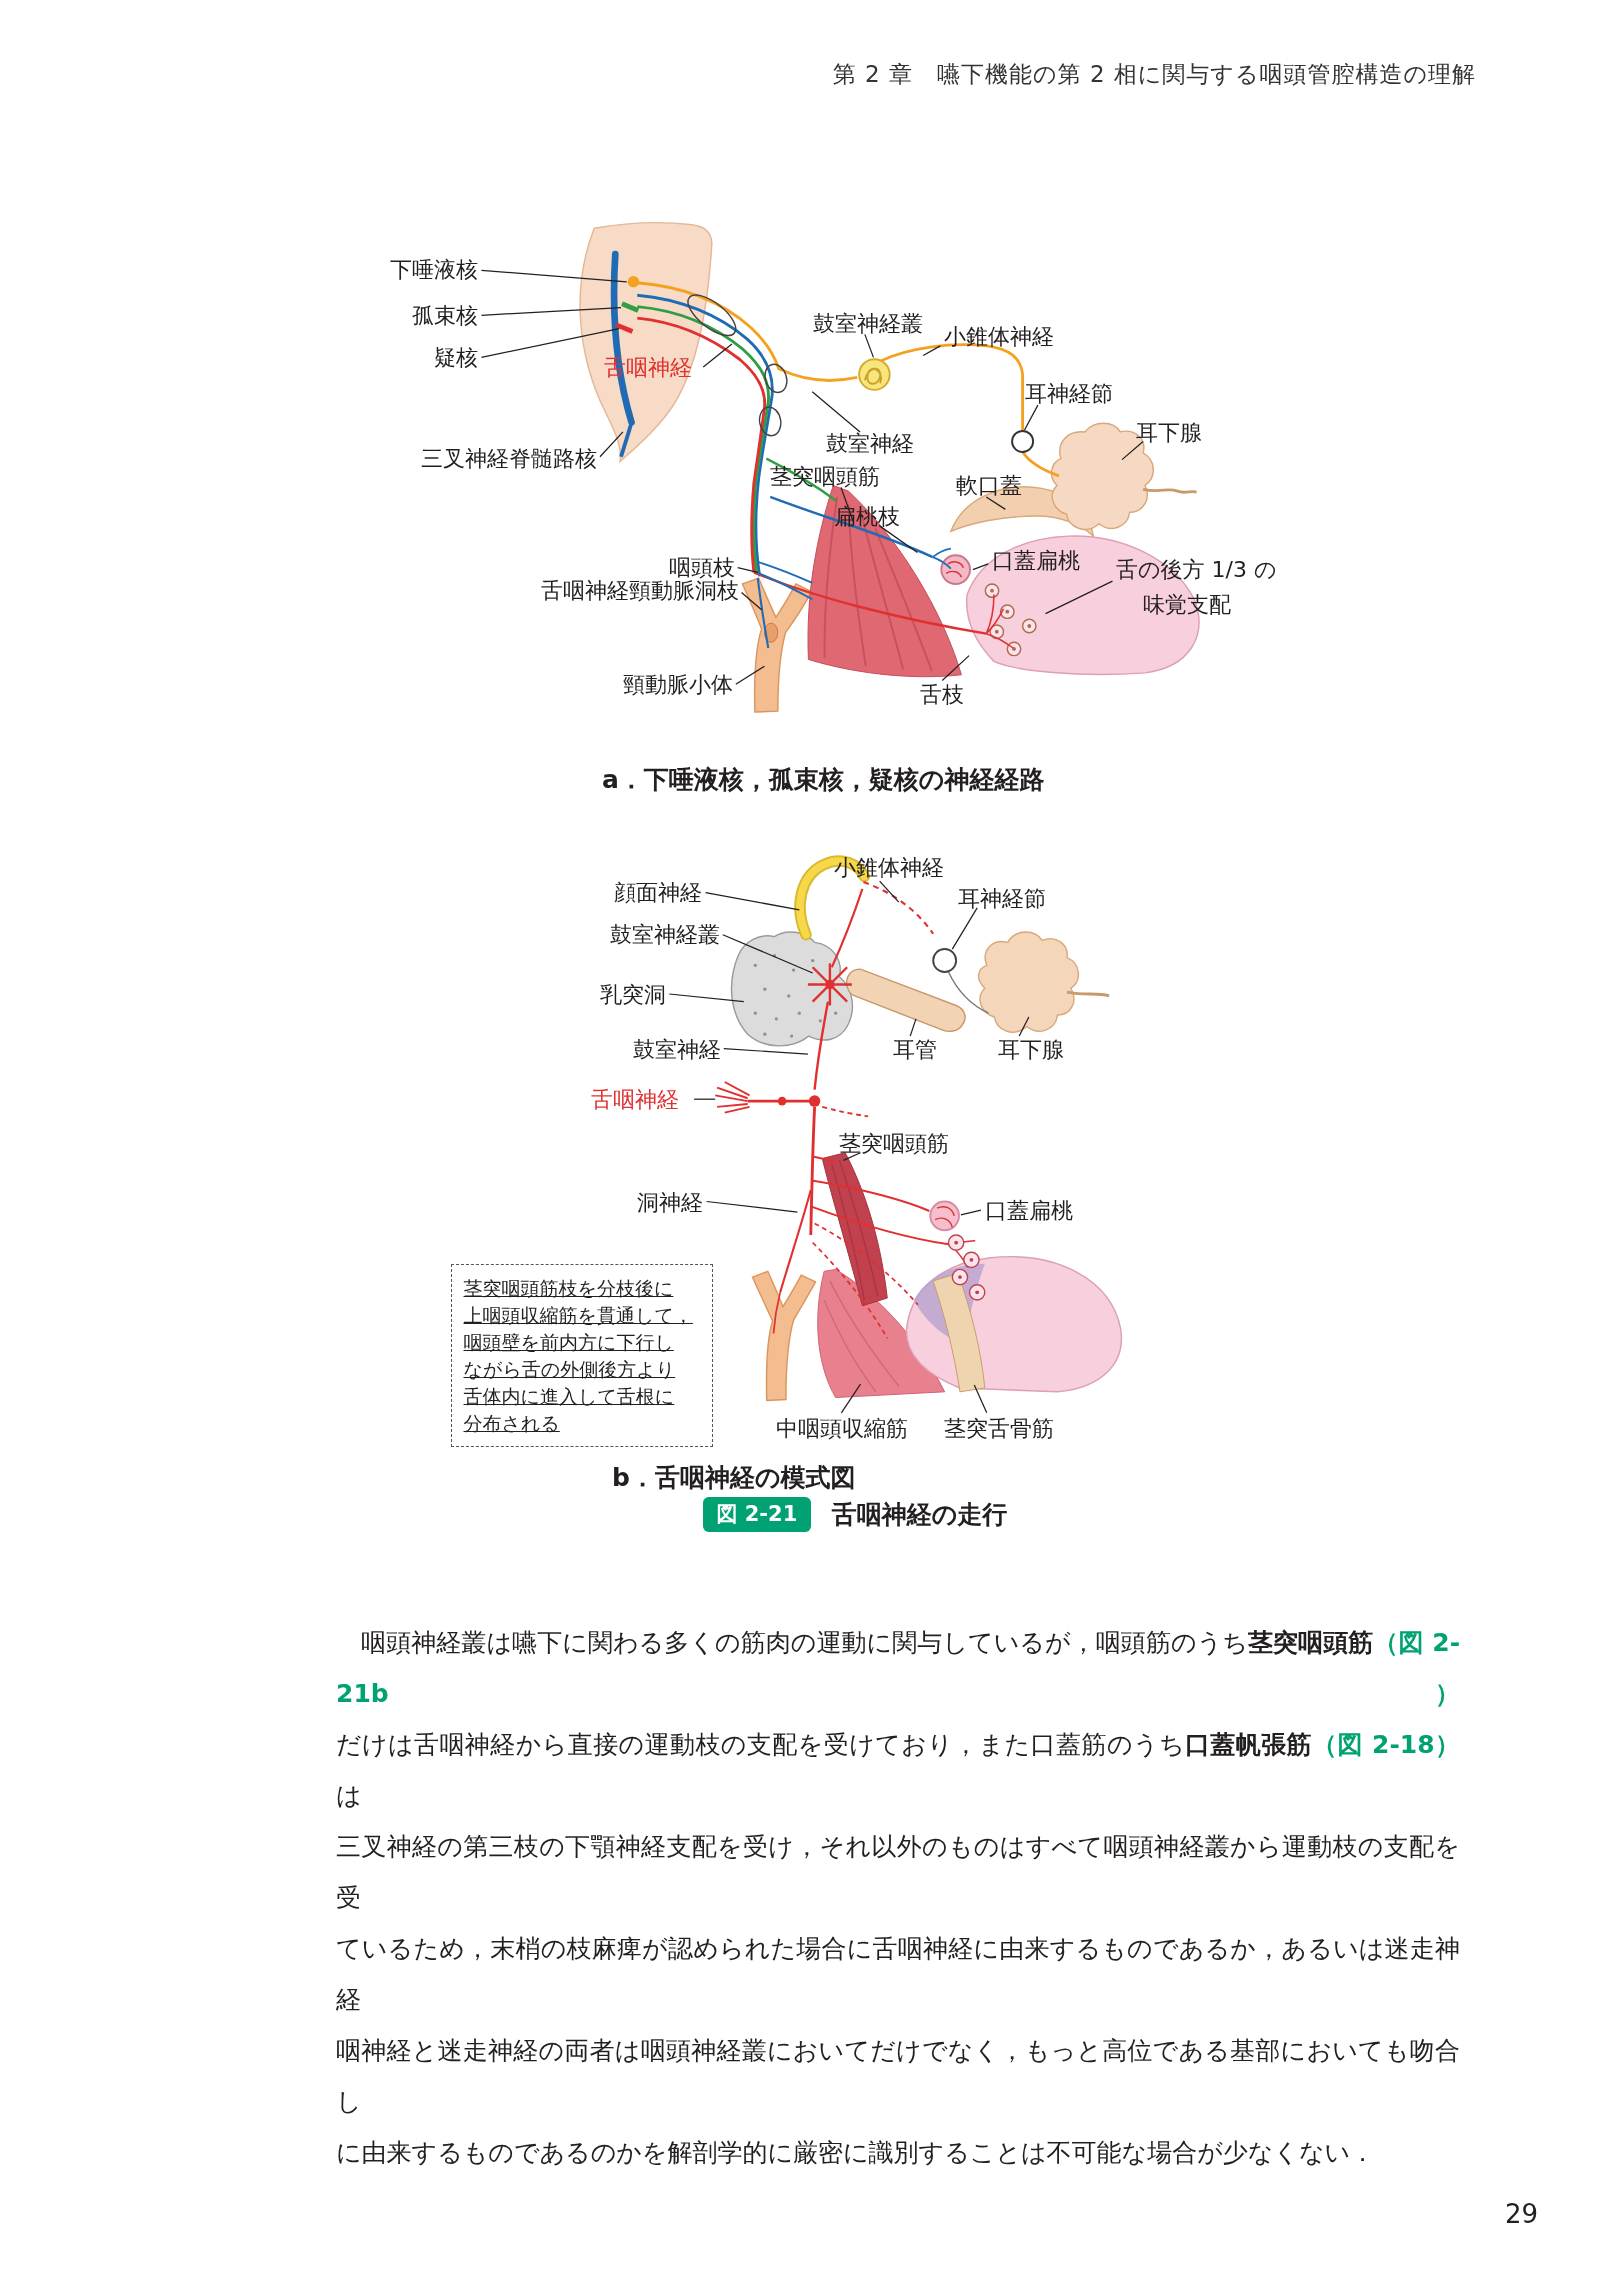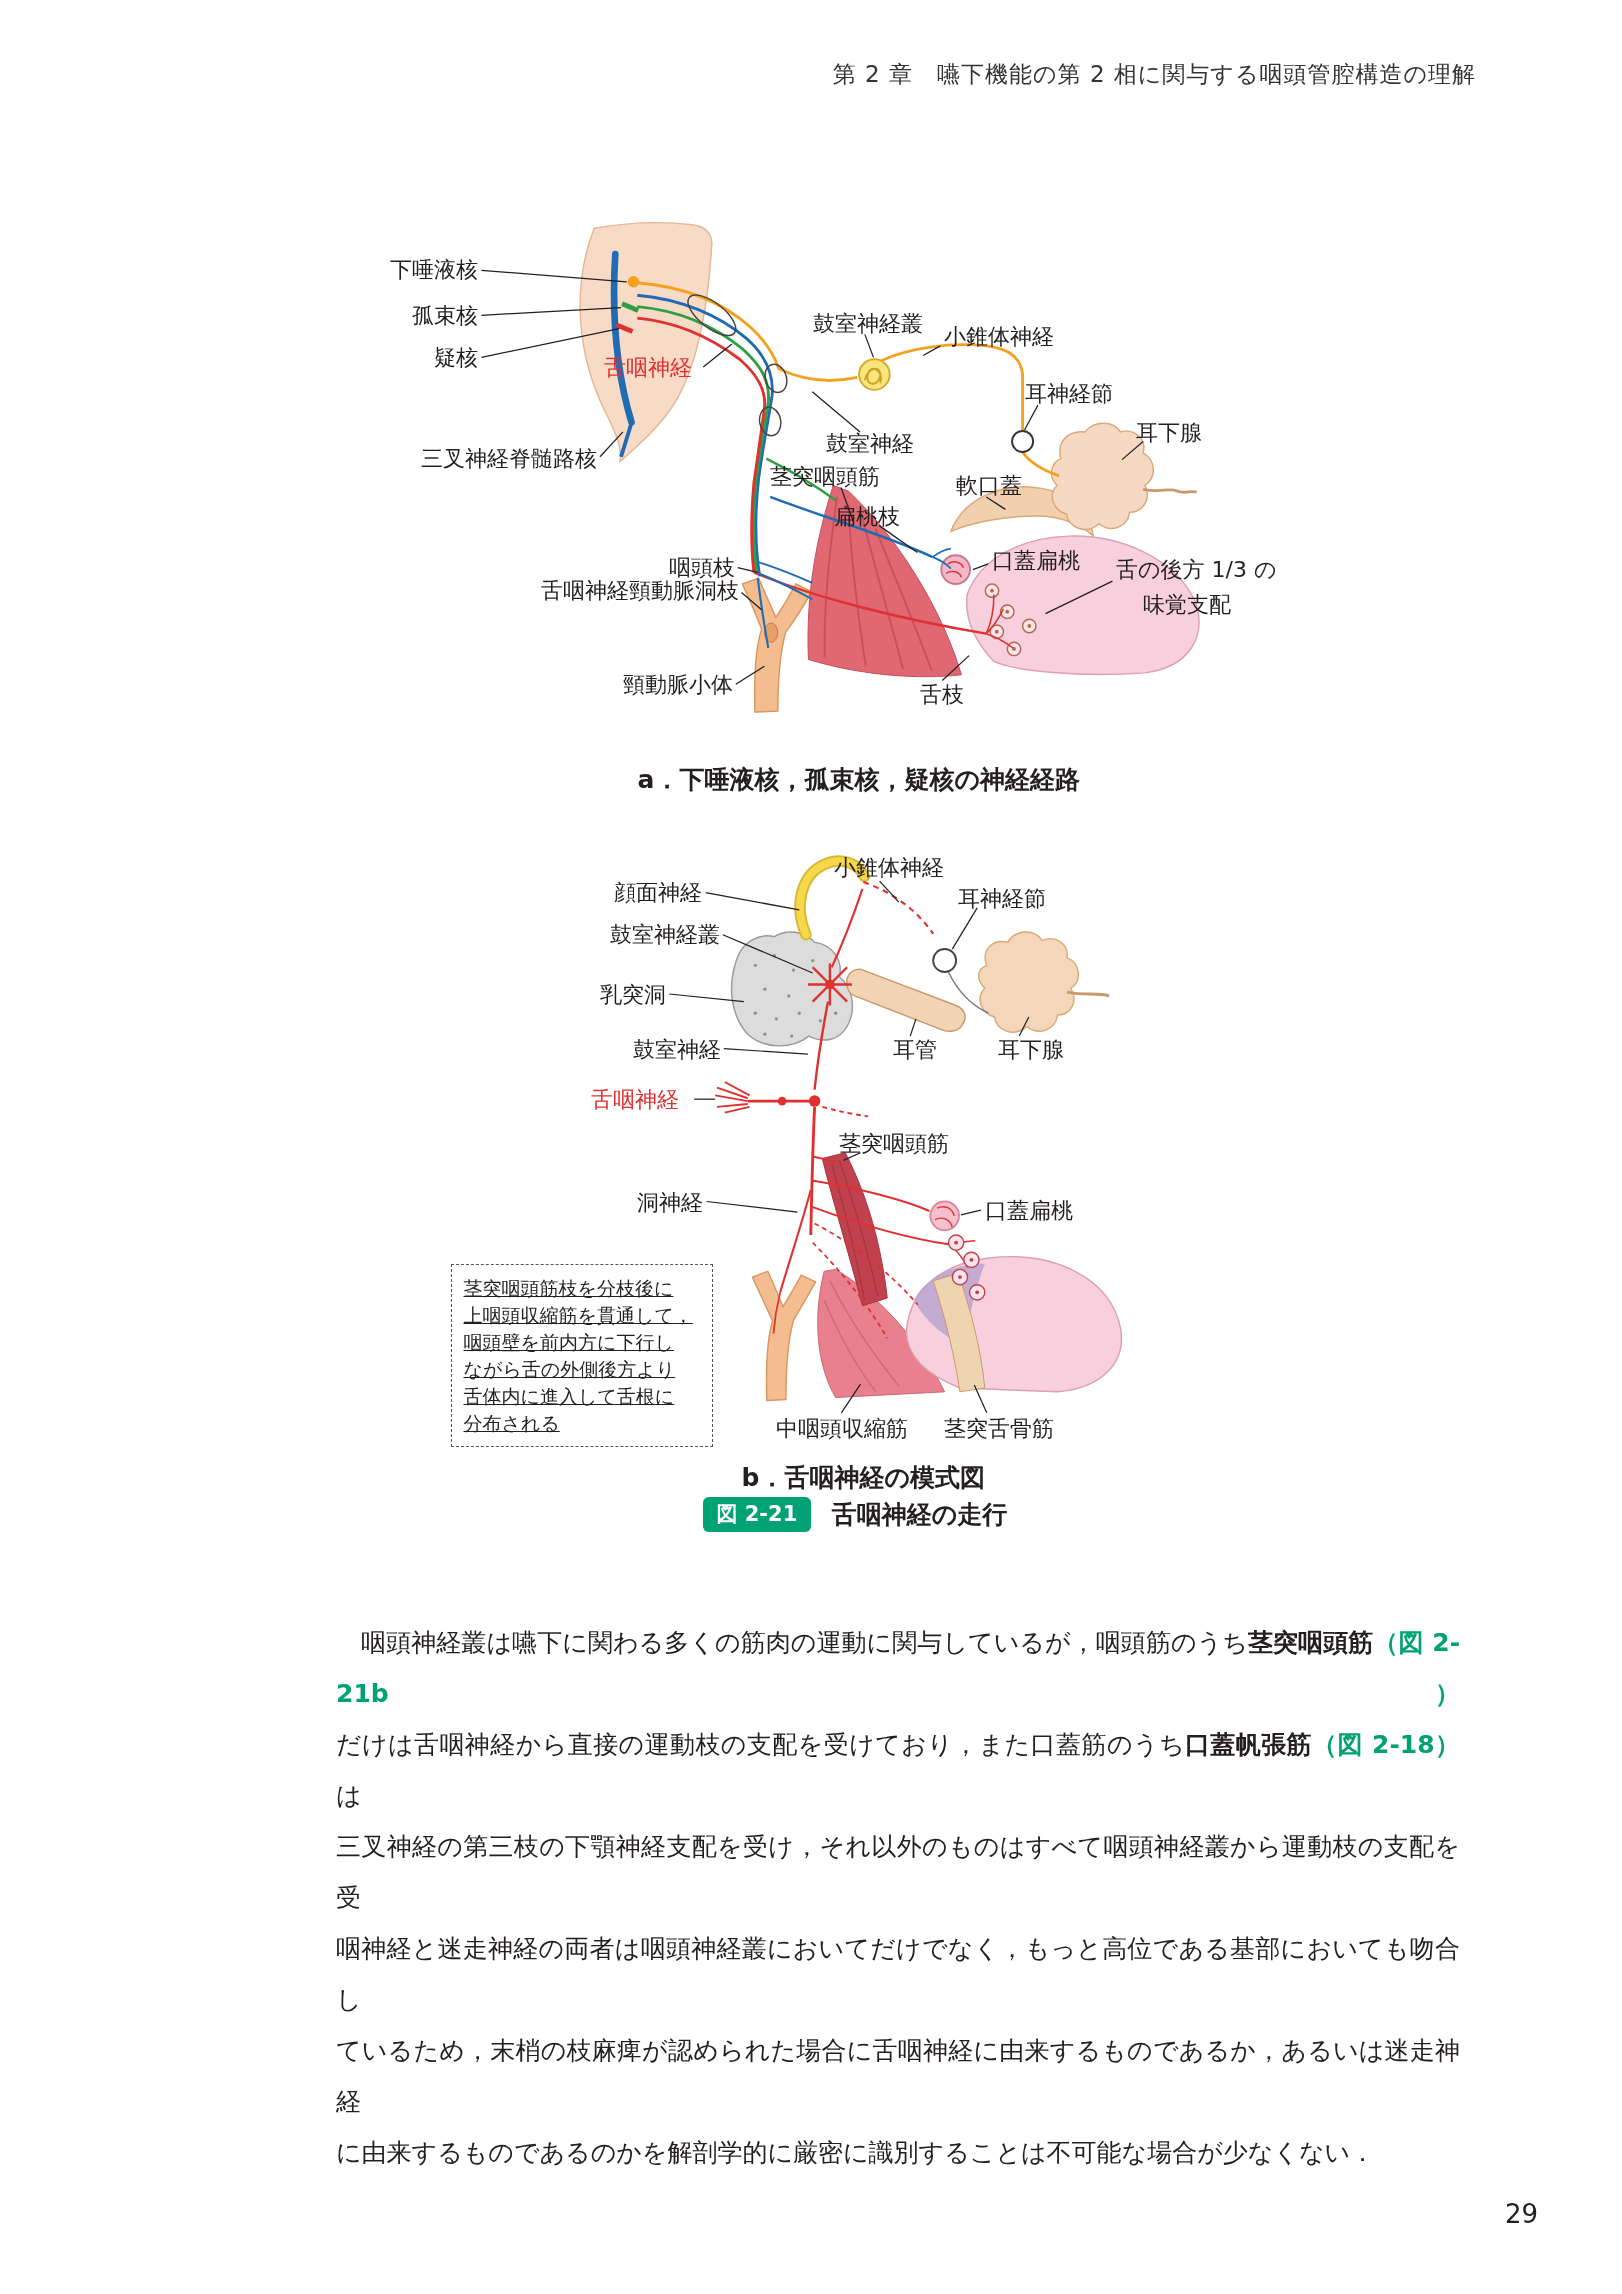--- a/index.html
+++ b/index.html
@@ -3,21 +3,21 @@
 <meta charset="utf-8">
 <style>
   html,body{margin:0;padding:0;background:#ffffff;}
   .page{
     position:relative;width:1622px;height:2294px;background:#ffffff;
     font-family:"DejaVu Sans",sans-serif;color:#231f20;overflow:hidden;padding-left:26px;
   }
   .hdr{position:absolute;top:59px;right:172px;font-size:23px;letter-spacing:1px;color:#333;}
   .lbl{position:absolute;font-size:22px;white-space:nowrap;line-height:1.1;}
   .lbl.red{color:var(--nerve-red,#e03030);}
-  .caption{position:absolute;font-weight:bold;font-size:25px;text-align:right;}
+  .caption{position:absolute;font-weight:bold;font-size:25px;text-align:left;}
   .figrow{position:absolute;top:1497px;left:703px;display:flex;align-items:center;gap:21px;}
   .fig-tag{background:var(--accent-green,#00a273);color:#fff;font-weight:bold;font-size:21px;
     padding:4.8px 13.4px;border-radius:5.7px;line-height:1.2;}
   .fig-title{font-weight:bold;font-size:25px;}
   .notebox{position:absolute;left:451px;top:1264px;width:237px;border:1.9px dashed #555;
     padding:9.6px 11.5px;font-size:19px;line-height:27px;background:#fff;text-decoration:underline;}
   .para{position:absolute;left:336px;top:1617px;width:1124px;font-size:25px;line-height:51px;}
   .para-line{text-align:justify;text-align-last:justify;}
   .para-line.last{text-align-last:left;}
   .seg-bold{font-weight:bold;}
@@ -309,20 +309,20 @@
 
   <div class="figrow">
     <span class="fig-tag">図 2-21</span>
     <span class="fig-title">舌咽神経の走行</span>
   </div>
 
   <div class="para" id="body-paragraph">
       <div class="para-line"><span>　咽頭神経叢は嚥下に関わる多くの筋肉の運動に関与しているが，咽頭筋のうち</span><span class="seg-bold">茎突咽頭筋</span><span class="seg-green">（図 2-21b）</span></div>
       <div class="para-line"><span>だけは舌咽神経から直接の運動枝の支配を受けており，また口蓋筋のうち</span><span class="seg-bold">口蓋帆張筋</span><span class="seg-green">（図 2-18）</span><span>は</span></div>
       <div class="para-line"><span>三叉神経の第三枝の下顎神経支配を受け，それ以外のものはすべて咽頭神経叢から運動枝の支配を受</span></div>
+      <div class="para-line"><span>ているため，末梢の枝麻痺が認められた場合に舌咽神経に由来するものであるか，あるいは迷走神経</span></div>
       <div class="para-line"><span>咽神経と迷走神経の両者は咽頭神経叢においてだけでなく，もっと高位である基部においても吻合し</span></div>
-      <div class="para-line"><span>ているため，末梢の枝麻痺が認められた場合に舌咽神経に由来するものであるか，あるいは迷走神経</span></div>
       <div class="para-line last"><span>に由来するものであるのかを解剖学的に厳密に識別することは不可能な場合が少なくない．</span></div>
     </div>
 
   <div class="pageno">29</div>
 </div>
 
 
 </body></html>

